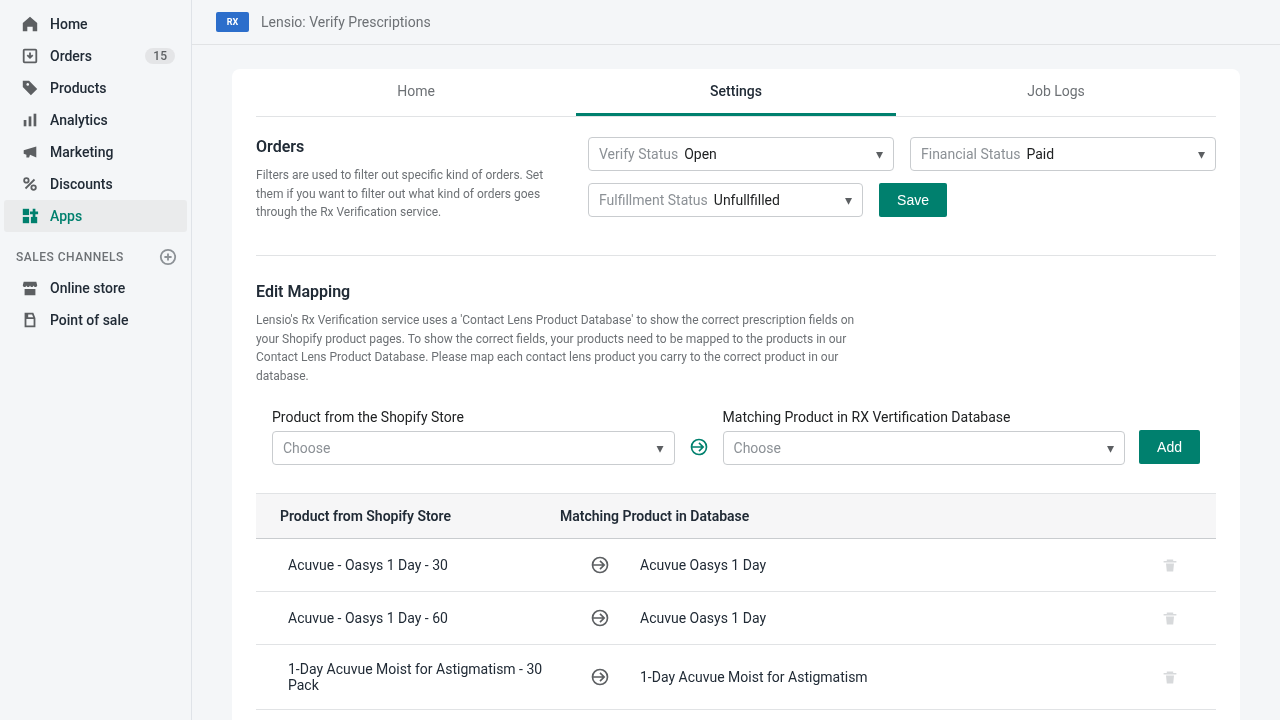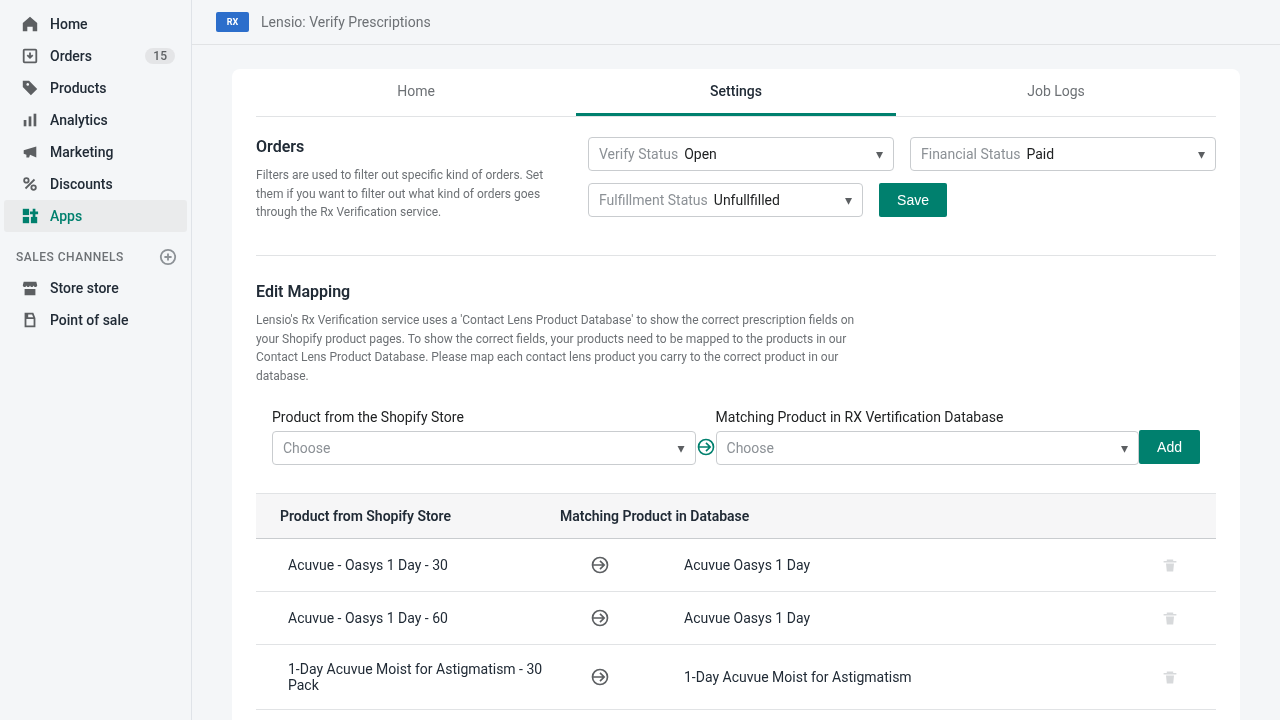--- a/index.html
+++ b/index.html
@@ -28,32 +28,32 @@
 .section-right { flex: 1; }
 .section-title { font-size: 16px; font-weight: 600; margin-bottom: 10px; }
 .section-desc { font-size: 12px; color: #6d7175; line-height: 1.55; }
 .filter-row { display: flex; gap: 16px; margin-bottom: 12px; align-items: flex-start; }
 .select-box { flex: 1; border: 1px solid #c9cccf; border-radius: 4px; padding: 8px 10px; display: flex; align-items: center; background: #fff; cursor: pointer; min-width: 200px; }
 .select-label { color: #8c9196; margin-right: 6px; }
 .select-value { color: #202223; flex: 1; }
 .select-caret { color: #5c5f62; }
 .btn { background: #00806e; color: #fff; border: none; border-radius: 2px; padding: 9px 18px; font-size: 14px; cursor: pointer; font-weight: 500; }
 .divider { border: none; border-top: 1px solid #e1e3e5; margin: 6px 24px; }
-.mapping-controls { display: flex; align-items: flex-end; margin-top: 24px; padding: 0 16px; }
+.mapping-controls { display: flex; gap: 14px; align-items: flex-end; margin-top: 24px; padding: 0 16px; }
 .mapping-col { flex: 1; }
 .mapping-col .col-label { font-size: 14px; color: #202223; margin-bottom: 6px; display: block; }
 .arrow-icon { width: 20px; height: 20px; color: #00806e; stroke-width: 2; margin-bottom: 8px; }
 .table { margin-top: 28px; }
 .table-header { display: flex; background: #f6f6f7; border-top: 1px solid #e1e3e5; border-bottom: 1px solid #c9cccf; padding: 14px 24px; font-weight: 600; font-size: 14px; }
 .th-store { width: 280px; }
 .th-db { flex: 1; }
 .table-row { display: flex; align-items: center; padding: 16px 24px; border-bottom: 1px solid #e1e3e5; }
 .td-store { width: 280px; padding-left: 8px; }
 .td-arrow { width: 80px; display: flex; justify-content: center; }
-.td-db { flex: 1; margin-left: 44px; }
+.td-db { flex: 1; }
 .td-del { width: 30px; color: #d7d9db; cursor: pointer; }
 svg { display: block; }
 </style>
 </head>
 <body>
 
 <div class="layout">
   <div class="sidebar">
     <div class="nav-item">
       <span class="nav-icon">
@@ -128,21 +128,21 @@
             <path d="M10 6v8M6 10h8"></path>
           </svg>
         </span>
     </div>
     <div class="nav-item">
       <span class="nav-icon">
           <svg width="18" height="18" viewBox="0 0 20 20" fill="currentColor">
             <path d="M3 3h14l1 4c0 1-1 2-2 2s-2-1-2-2c0 1-1 2-2 2s-2-1-2-2c0 1-1 2-2 2s-2-1-2-2c0 1-1 2-2 2S2 8 2 7zM4 11h12v7H4z"></path>
           </svg>
         </span>
-      <span class="label">Store store</span>
+      <span class="label">Online store</span>
     </div>
     <div class="nav-item">
       <span class="nav-icon">
           <svg width="18" height="18" viewBox="0 0 20 20" fill="none" stroke="currentColor" stroke-width="2">
             <path d="M5 3h8l2 5v9H5zM7 3v5h8"></path>
           </svg>
         </span>
       <span class="label">Point of sale</span>
     </div>
   </div>

